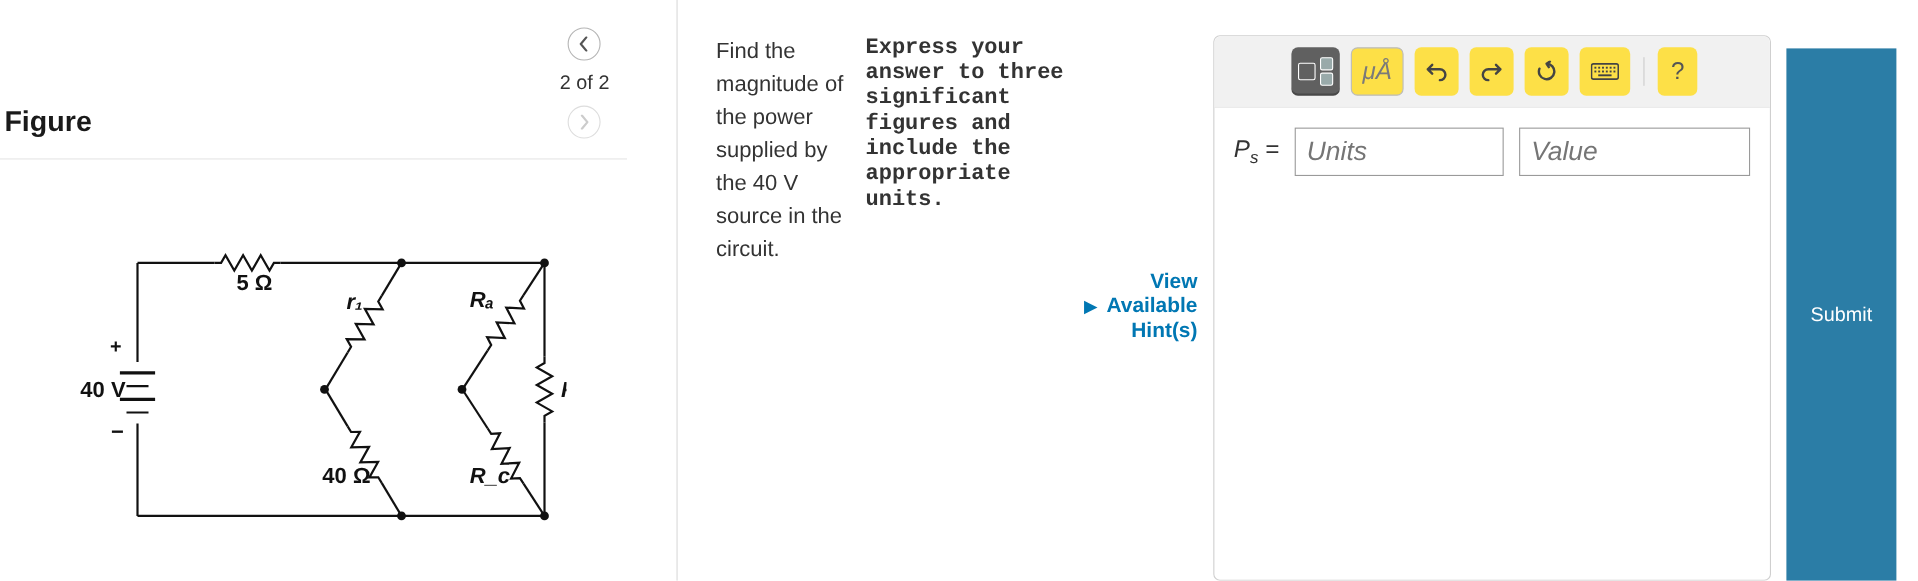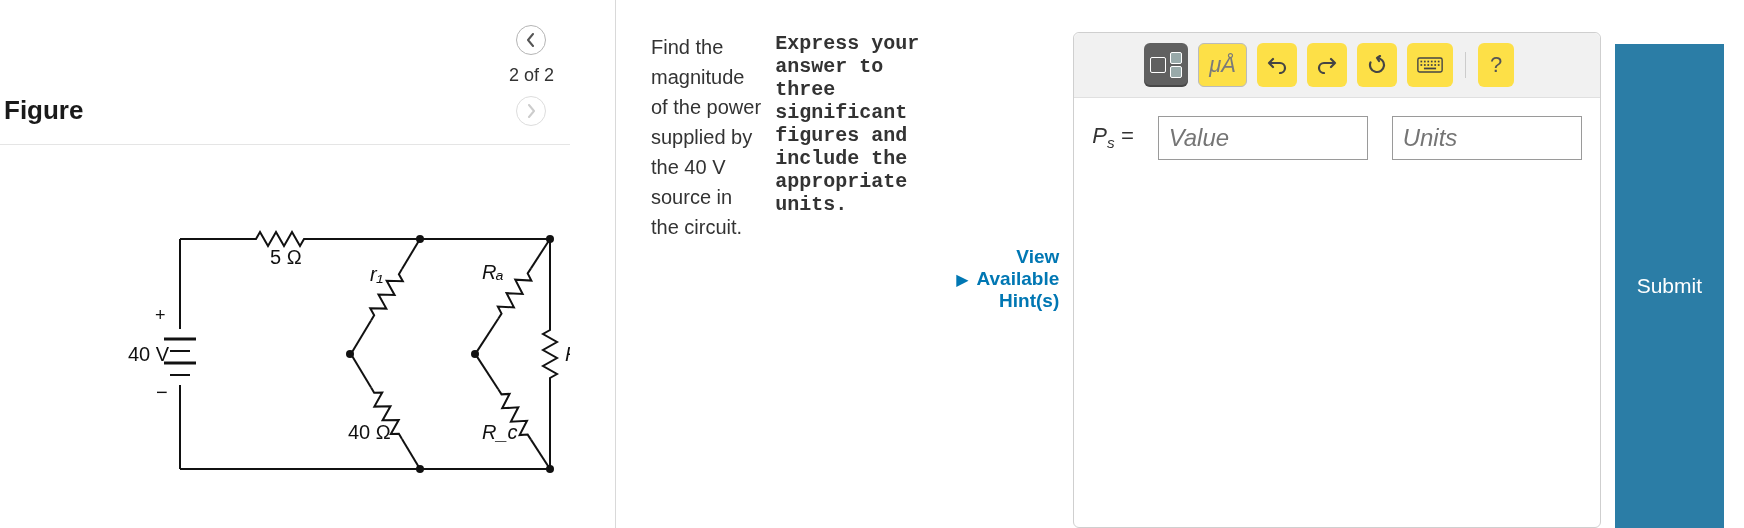--- a/index.html
+++ b/index.html
@@ -33,22 +33,23 @@
   .fig-nav { display: flex; align-items: center; gap: 10px; flex-direction: column; }
   .nav-btn {
     width: 30px; height: 30px; border-radius: 50%;
     border: 1px solid #b5b5b5; background: #fff;
     display: flex; align-items: center; justify-content: center;
     color: #555; cursor: pointer;
   }
   .nav-btn.disabled { color: #ccc; border-color: #ddd; cursor: default; }
   .fig-count { font-size: 18px; color: #333; white-space: nowrap; padding: 0 4px; }
   .figure-area {
-    flex: 1; display: flex; align-items: center; justify-content: flex-end;
+    flex: 1; display: flex; align-items: center; justify-content: center;
     padding-top: 35px;
+    font-weight: bold;
   }
   .circuit-svg { width: 460px; height: 290px; }
   .divider {
     width: 1px; background: #d9d9d9; margin: 0 35px;
   }
   .right-pane {
     flex: 1;
     padding: 32px 20px 0 0;
     display: flex;
     gap: 14px;
@@ -88,35 +89,35 @@
   .tpl-small { width: 12px; height: 12px; border: 1px solid #fff; border-radius: 2px; background:#9aa; }
   .tb-units {
     border: 1px solid #bbb; color: #7a7a7a;
     font-style: italic; font-size: 22px;
   }
   .tb-plain { color:#444; width: 40px; }
   .tb-kbd { width: 46px; }
   .tb-sep { width: 1px; height: 26px; background: #ccc; margin: 0 2px; }
   .tb-q { color:#555; font-size: 22px; width: 36px; }
   .answer-row {
-    display: flex; align-items: center; gap: 24px;
+    display: flex; align-items: center; gap: 14px;
     padding: 18px 18px 0 18px;
   }
   .lhs { font-style: italic; font-size: 22px; color:#333; white-space: nowrap; }
   .lhs sub { font-size: 0.7em; font-style: italic; }
   .inp {
     height: 44px; border: 1px solid #9a9a9a;
     font-size: 24px; font-style: italic; color: #9a9a9a;
     padding: 4px 10px; background:#fff;
   }
   .inp-value { width: 210px; }
   .inp-units { width: 190px; }
   .submit-btn {
     background: #2b7da6; color: #fff; border: none;
-    font-size: 21px; padding: 10px 22px;
+    font-size: 18px; padding: 10px 22px;
     cursor: pointer; width: fit-content;
     margin-top: 12px;
   }
 </style>
 </head>
 <body>
 
 <div class="left-pane">
   <div class="fig-header">
     <div class="fig-title">Figure</div>
@@ -264,19 +265,19 @@
       </div>
       <div class="tb-sep"></div>
       <div class="tb-btn tb-q">?</div>
     </div>
 
     <div class="answer-row">
       <span class="lhs">
         <span>P</span><sub>s</sub>
         <span style="font-style:normal"> </span><span>=</span>
       </span>
+      <input class="inp inp-units" placeholder="Units" style="">
       <input class="inp inp-value" placeholder="Value" style="">
-      <input class="inp inp-units" placeholder="Units" style="">
     </div>
   </div>
 
   <button class="submit-btn">Submit</button>
 </div>
 
 </body></html>

